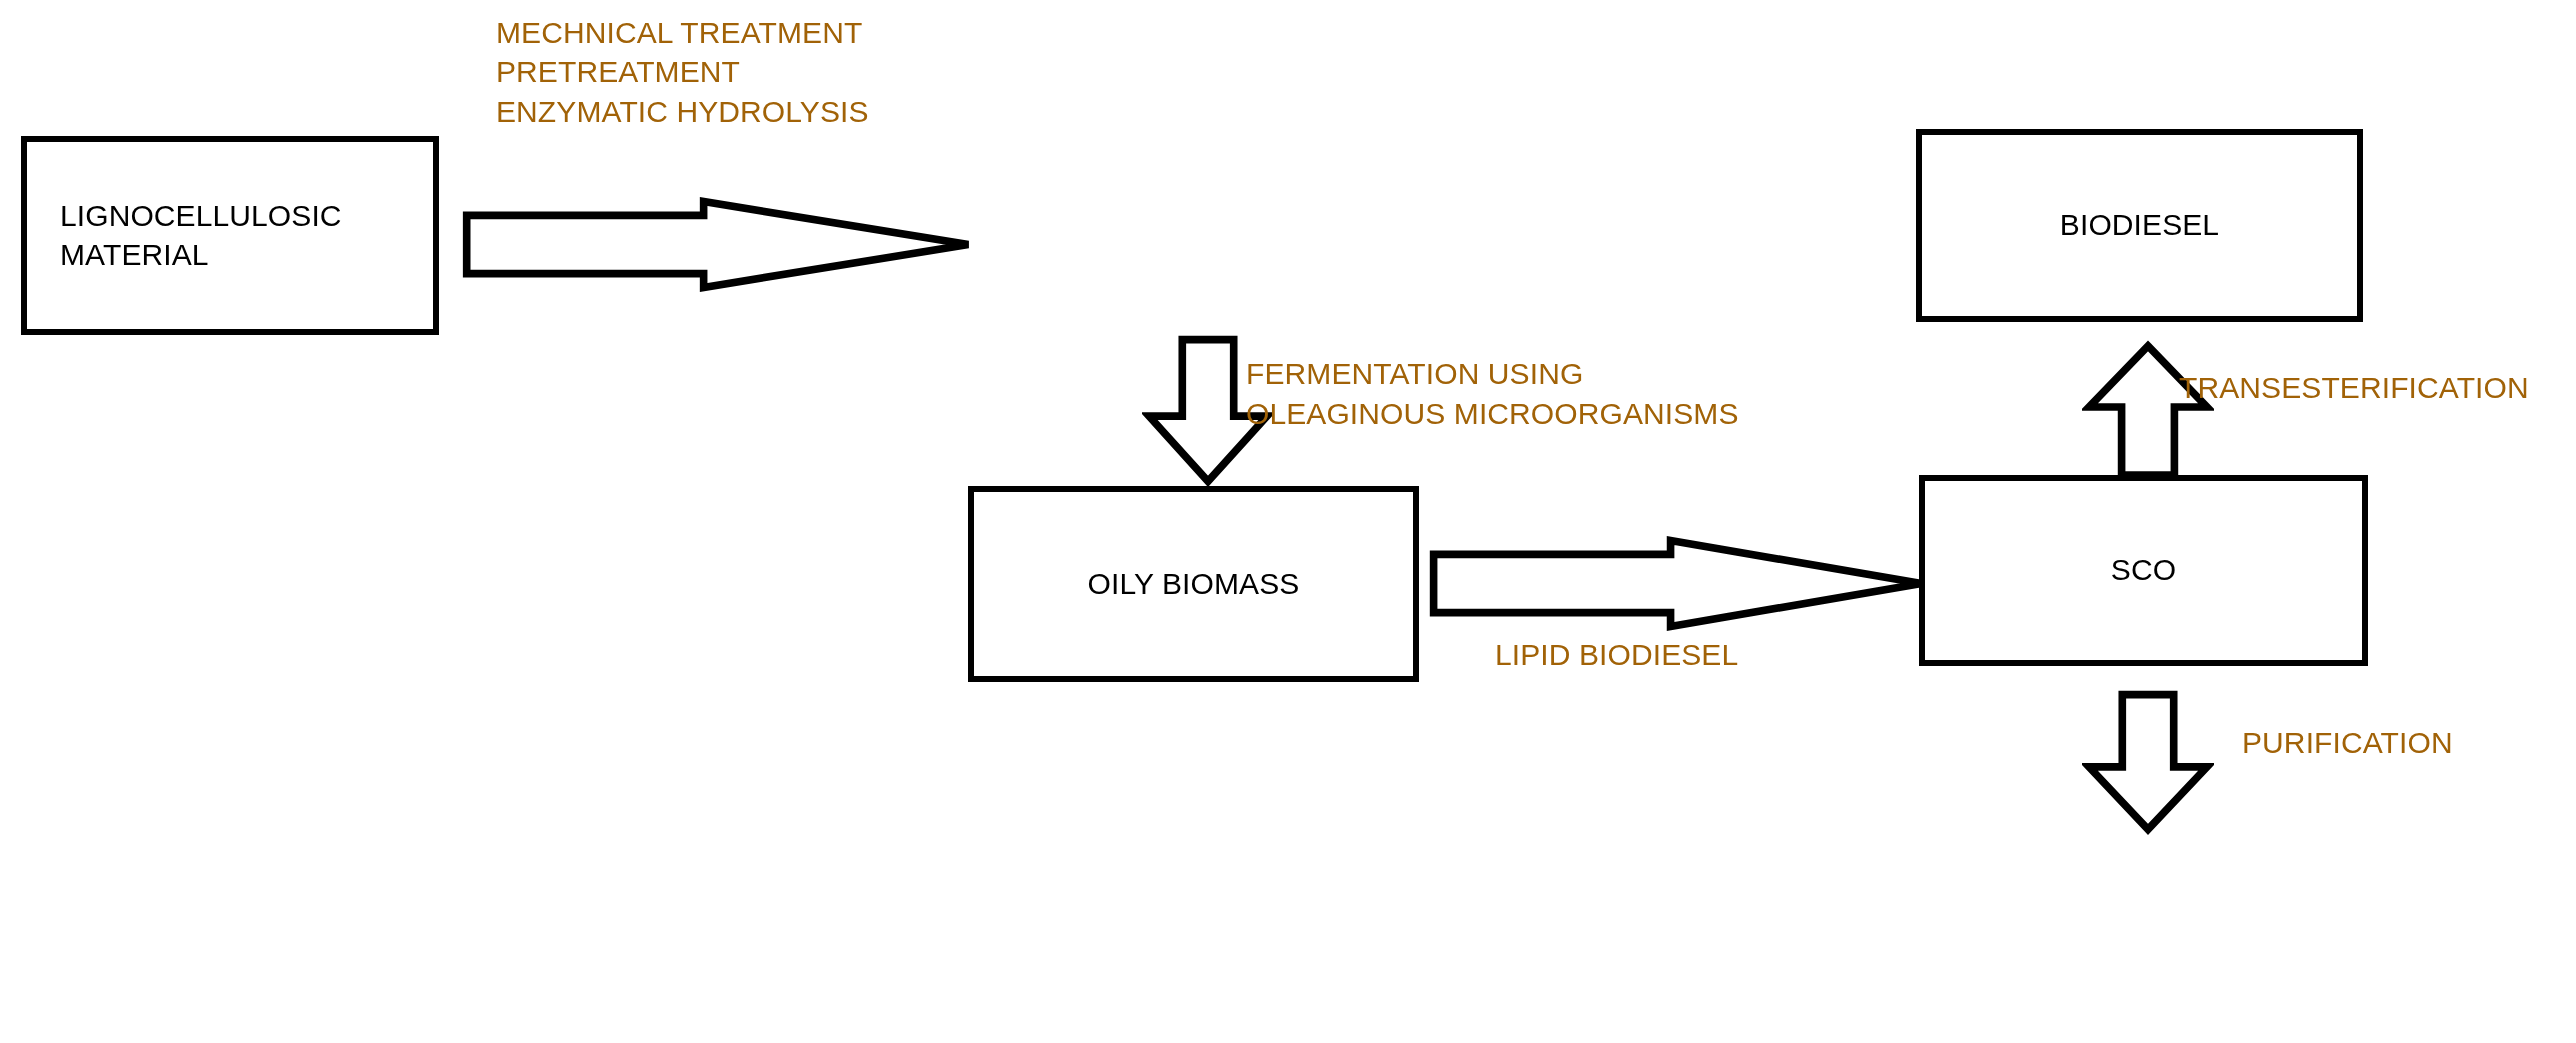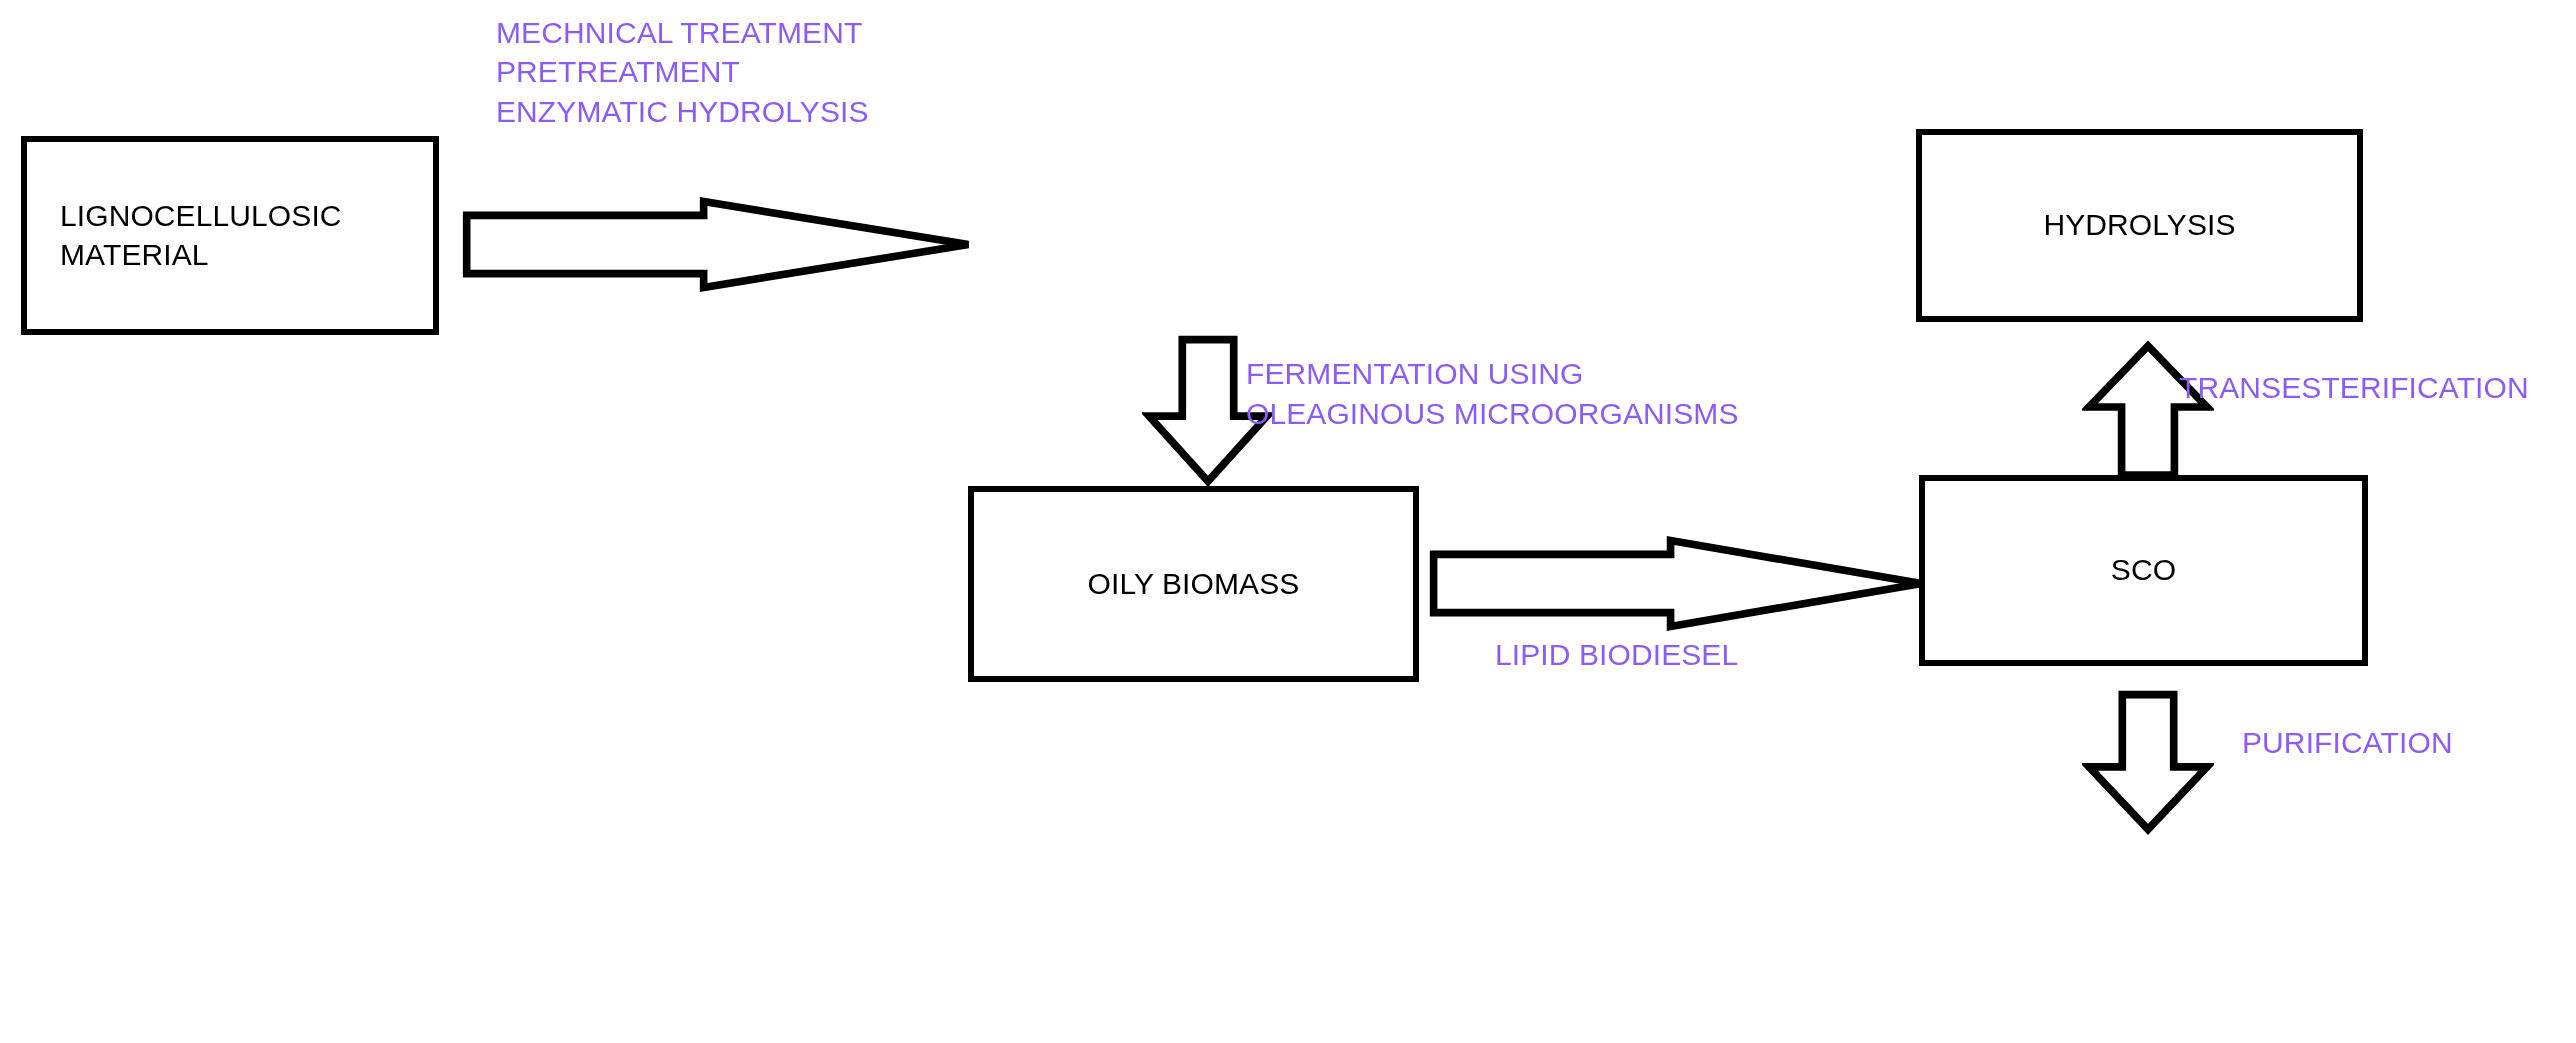--- a/index.html
+++ b/index.html
@@ -41,21 +41,21 @@
   }
   .node.lefty .node-label {
     padding-left: 33px;
     text-align: left;
   }
   .caption {
     position: absolute;
     font-size: 30px;
     line-height: 1.33;
     letter-spacing: 0.1px;
-    color: #8b5cf6;
+    color: #a16207;
     white-space: pre-line;
   }
   .arrow-svg {
     position: absolute;
   }
   .arrow-svg polygon {
     fill: #ffffff;
     stroke: #000000;
     stroke-width: 11;
     stroke-linejoin: miter;
@@ -101,21 +101,21 @@
     <span class="node-label">SCO</span>
   </div>
 
   <svg class="arrow-svg" style="left:2082px; top:340px;" width="132" height="141" viewBox="0 0 190 202">
     <polygon points="95,8 180,96 133,96 133,194 57,194 57,96 10,96"></polygon>
   </svg>
 
   <div class="caption" style="left:2179px; top:368px; width:418px;">TRANSESTERIFICATION</div>
 
   <div class="node center" style="left:1916px; top:129px; width:447px; height:193px;">
-    <span class="node-label">HYDROLYSIS</span>
+    <span class="node-label">BIODIESEL</span>
   </div>
 
   <svg class="arrow-svg" style="left:2082px; top:689px;" width="132" height="146" viewBox="0 0 190 210">
     <polygon points="58,8 132,8 132,112 180,112 95,202 10,112 58,112"></polygon>
   </svg>
 
   <div class="caption" style="left:2217px; top:723px; width:306px;margin-left:25px;">PURIFICATION</div>
 
 
 </div>

